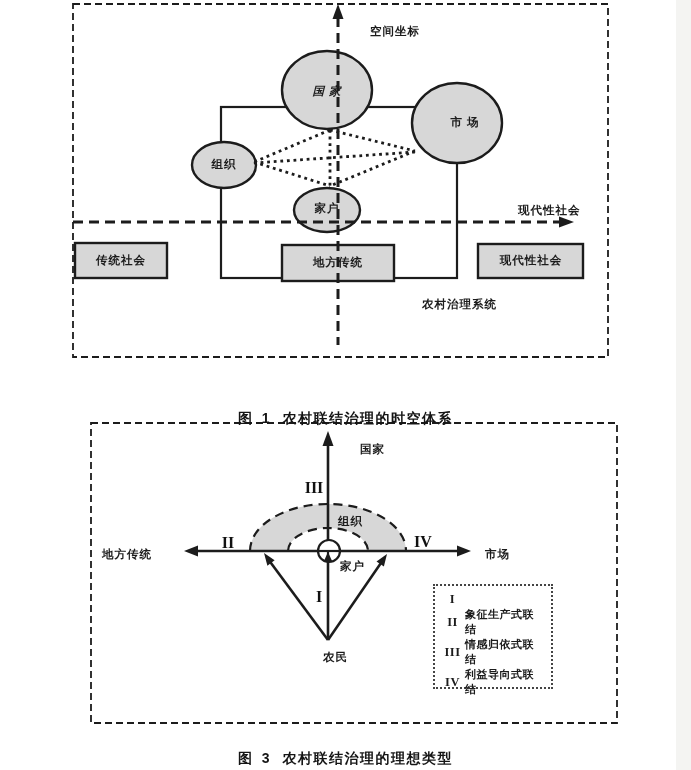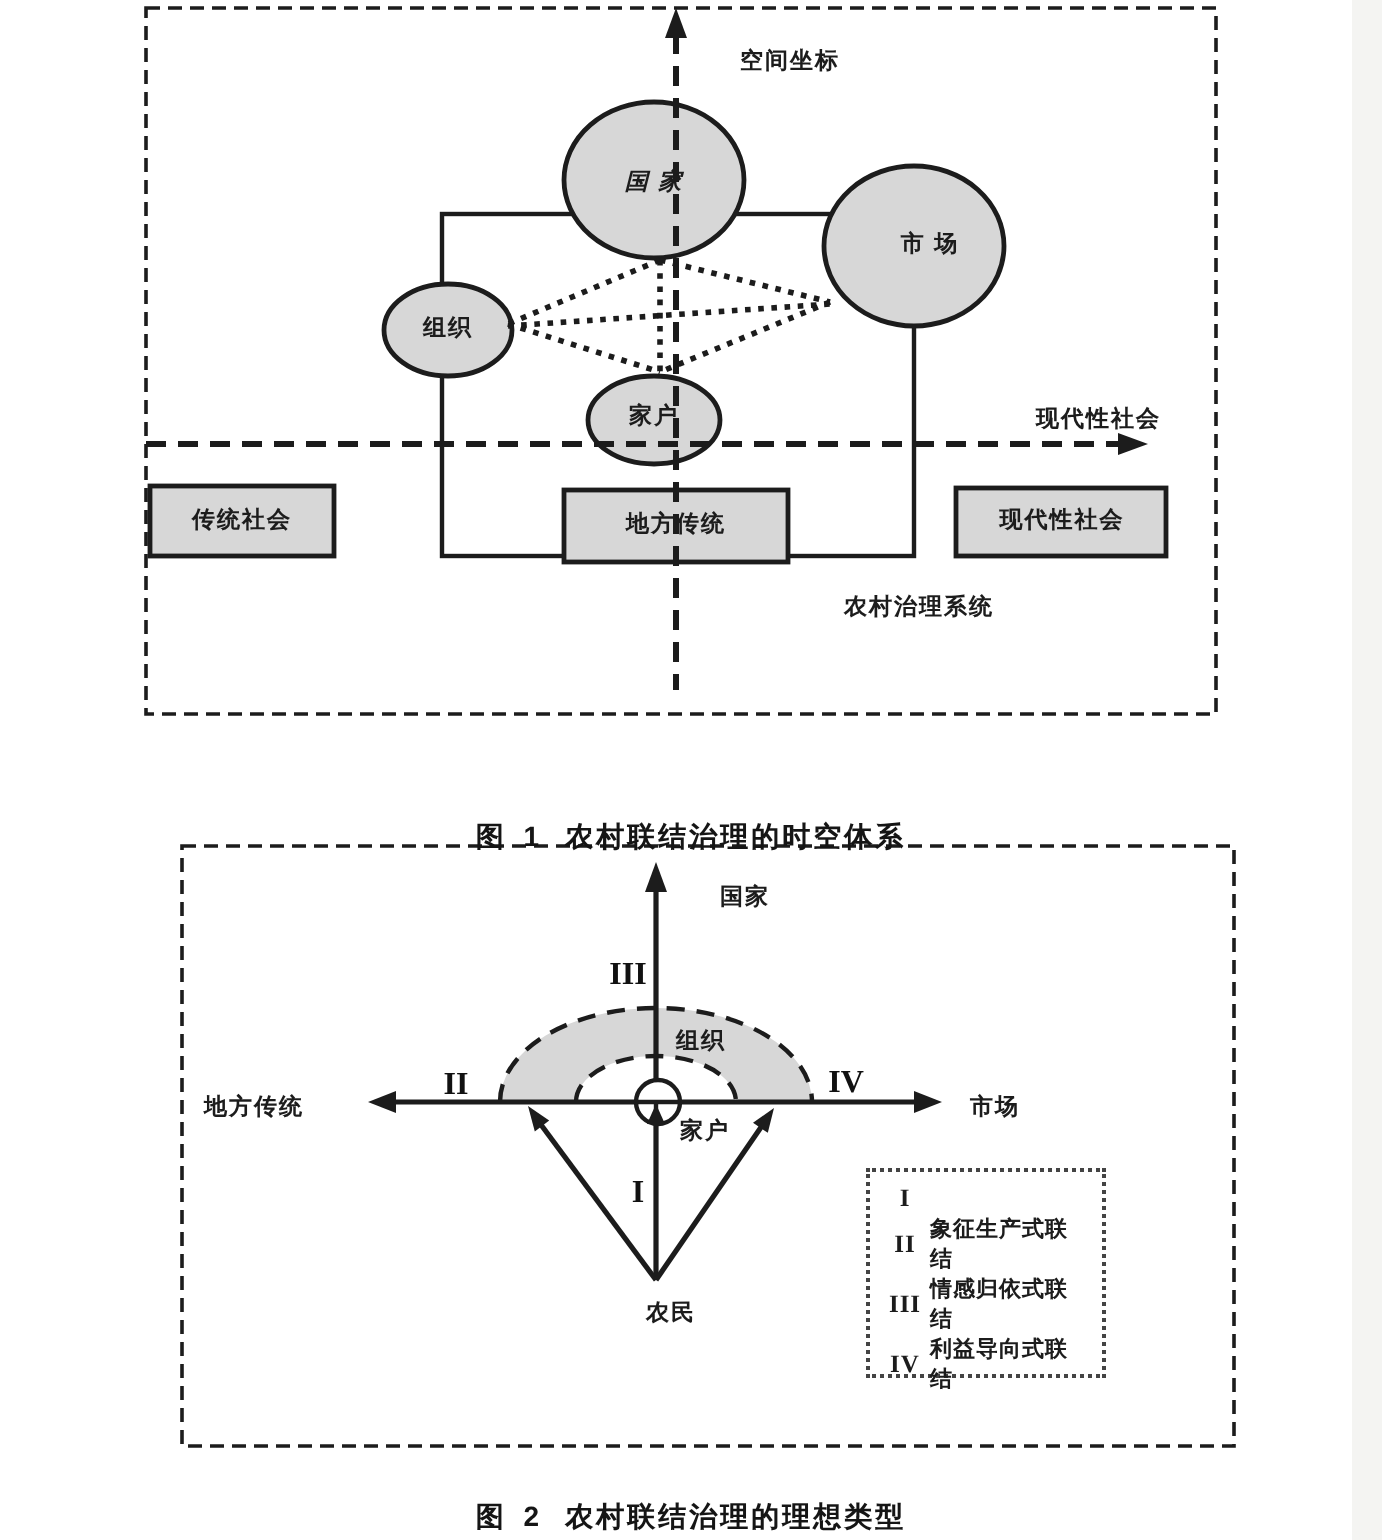--- a/index.html
+++ b/index.html
@@ -170,16 +170,16 @@
       <span class="legend-numeral">III</span>
       <span>情感归依式联结</span>
     </div>
     <div class="legend-row">
       <span class="legend-numeral">IV</span>
       <span>利益导向式联结</span>
     </div>
   </div>
 
   <div class="caption" style="top:750px;">
-    <span class="fig-no">图 2</span><span>农村联结治理的理想类型</span>
+    <span class="fig-no">图 3</span><span>农村联结治理的理想类型</span>
   </div>
 
 </div>
 
 </body></html>

